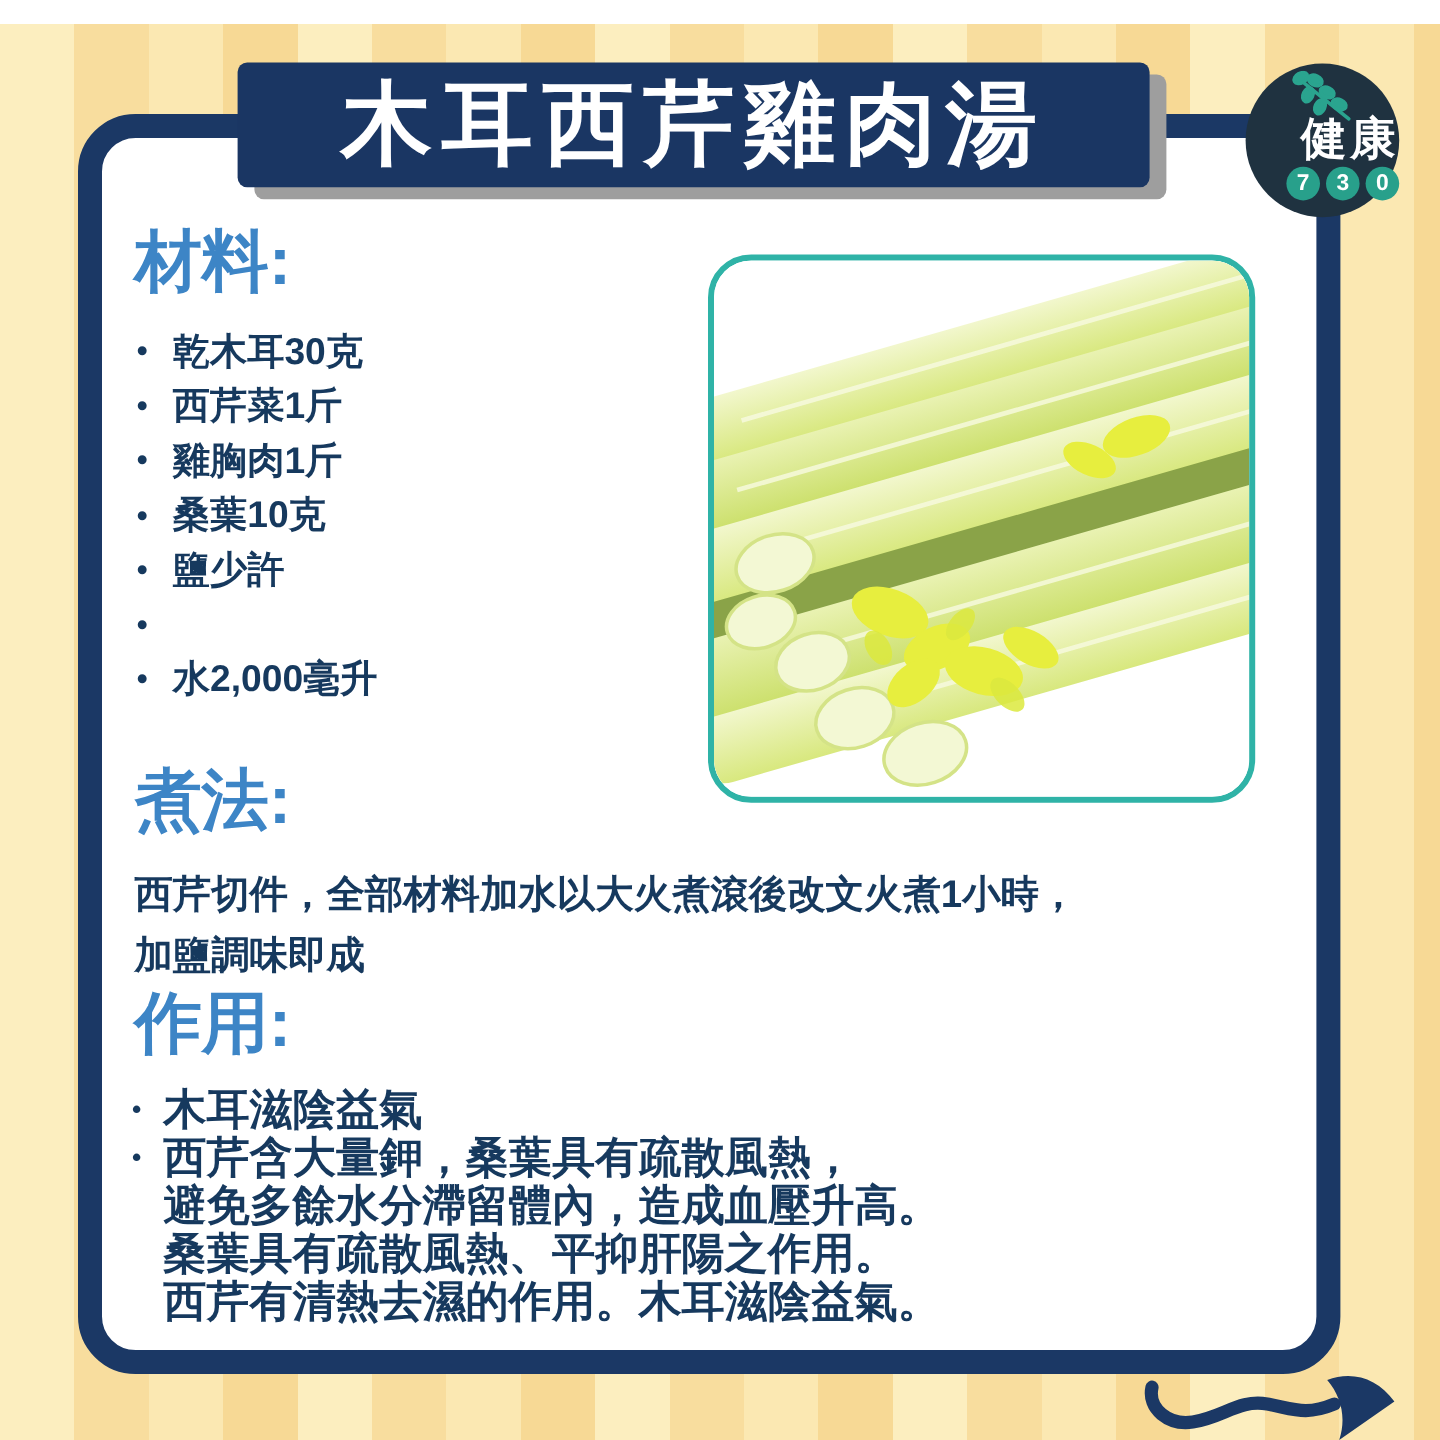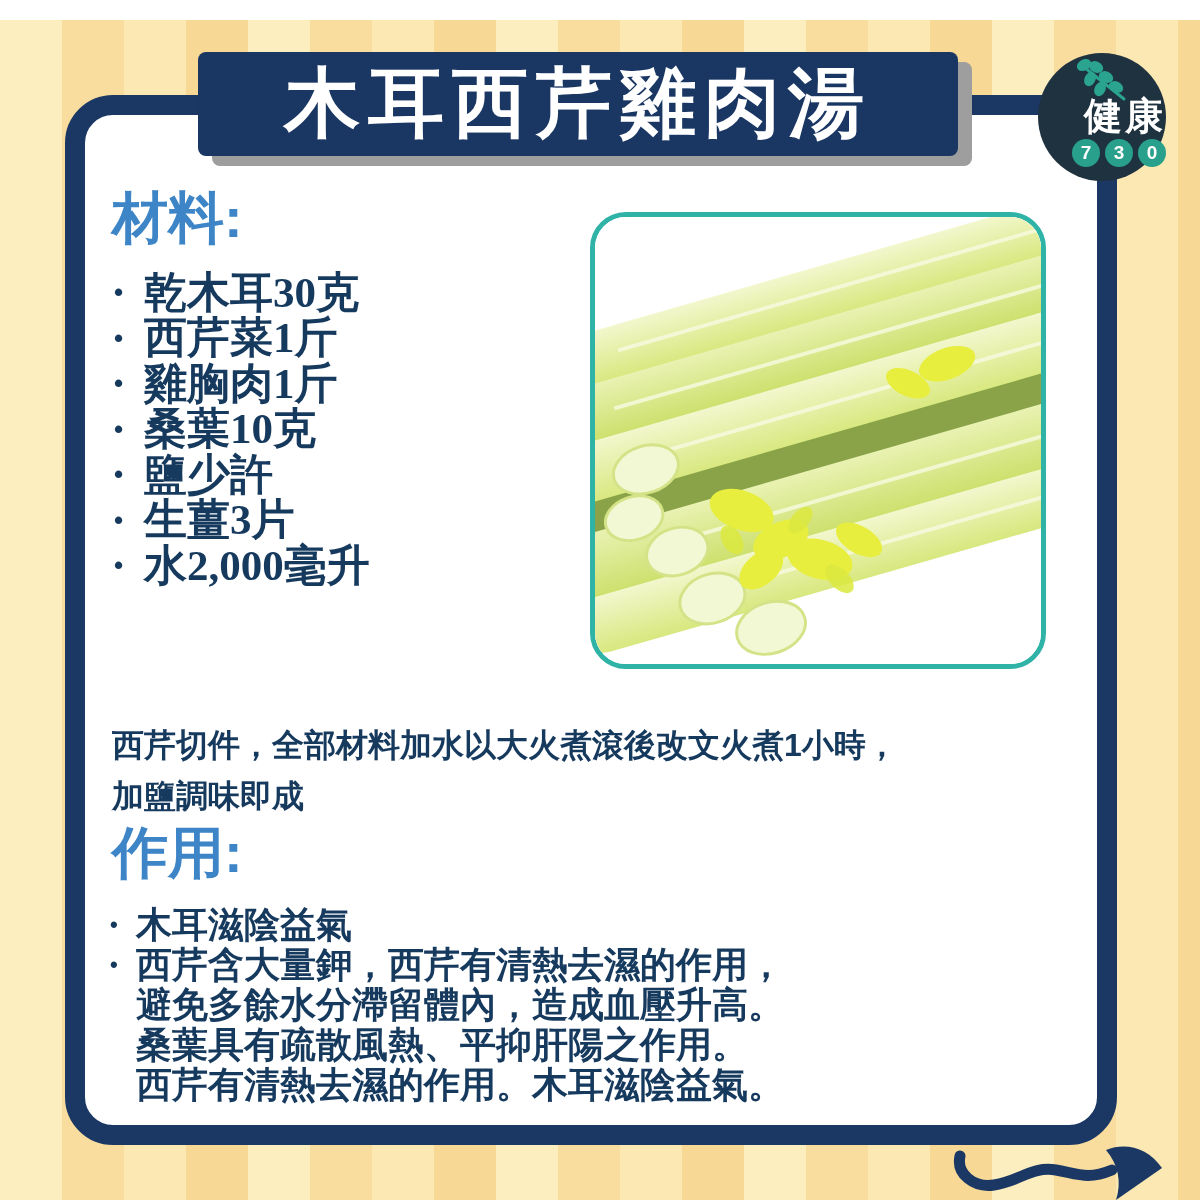--- a/index.html
+++ b/index.html
@@ -46,21 +46,21 @@
     position:absolute; color:#3d85c6; font-size:56px; line-height:70px;
     z-index:2; white-space:nowrap;text-align:right;
   }
   #h-ingredients{ left:112px; top:163px; }
   #h-method{ left:112px; top:612px; }
   #h-effects{ left:112px; top:798px; }
 
   .ingredients{ position:absolute; left:114px; top:250px; z-index:2; }
   .ing-row{ display:flex; align-items:center; height:45.5px; white-space:nowrap; }
   .ing-bullet{ width:30px; color:#16395e; font-size:26px; line-height:45px; }
-  .ing-text{ color:#16395e; font-size:43px;font-family:Liberation Serif, serif; }
+  .ing-text{ color:#16395e; font-size:31px; }
 
   .photo-frame{
     position:absolute; left:590px; top:192px; width:456px; height:457px;
     background:#ffffff; border:5px solid #2fb3a7; border-radius:36px;
     overflow:hidden; z-index:2;
   }
   .photo-frame svg{ display:block; width:100%; height:100%; }
 
   .method-body{ position:absolute; left:112px; top:700px; z-index:2; }
   .method-line{ color:#16395e; font-size:32px; line-height:51px; white-space:nowrap; }
@@ -121,21 +121,20 @@
     <div class="ing-row">
       <span class="ing-bullet">•</span>
       <span class="ing-text">桑葉10克</span>
     </div>
     <div class="ing-row">
       <span class="ing-bullet">•</span>
       <span class="ing-text">鹽少許</span>
     </div>
     <div class="ing-row">
       <span class="ing-bullet">•</span>
-      <span class="ing-text">生薑3片</span>
     </div>
     <div class="ing-row">
       <span class="ing-bullet">•</span>
       <span class="ing-text">水2,000毫升</span>
     </div>
   </div>
 
   <div class="photo-frame">
     <svg viewBox="0 0 456 457">
       <defs>
@@ -181,36 +180,37 @@
         <ellipse cx="320" cy="170" rx="24" ry="13" transform="rotate(25 320 170)"></ellipse>
       </g>
       <g fill="#dce93e" opacity="0.85">
         <ellipse cx="140" cy="330" rx="16" ry="10" transform="rotate(60 140 330)"></ellipse>
         <ellipse cx="210" cy="310" rx="16" ry="9" transform="rotate(-50 210 310)"></ellipse>
         <ellipse cx="250" cy="370" rx="18" ry="10" transform="rotate(45 250 370)"></ellipse>
       </g>
     </svg>
   </div>
 
+  <div class="sec-heading" id="h-method">煮法:</div>
 
   <div class="method-body">
     <div class="method-line">西芹切件，全部材料加水以大火煮滾後改文火煮1小時，</div>
     <div class="method-line">加鹽調味即成</div>
   </div>
 
   <div class="sec-heading" id="h-effects">作用:</div>
 
   <div class="effects">
     <div class="eff-row">
       <span class="eff-bullet">•</span>
       <span class="eff-text">木耳滋陰益氣</span>
     </div>
     <div class="eff-row">
       <span class="eff-bullet">•</span>
-      <span class="eff-text">西芹含大量鉀，西芹有清熱去濕的作用，</span>
+      <span class="eff-text">西芹含大量鉀，桑葉具有疏散風熱，</span>
     </div>
     <div class="eff-row">
       <span class="eff-bullet"></span>
       <span class="eff-text">避免多餘水分滯留體內，造成血壓升高。</span>
     </div>
     <div class="eff-row">
       <span class="eff-bullet"></span>
       <span class="eff-text">桑葉具有疏散風熱、平抑肝陽之作用。</span>
     </div>
     <div class="eff-row">

